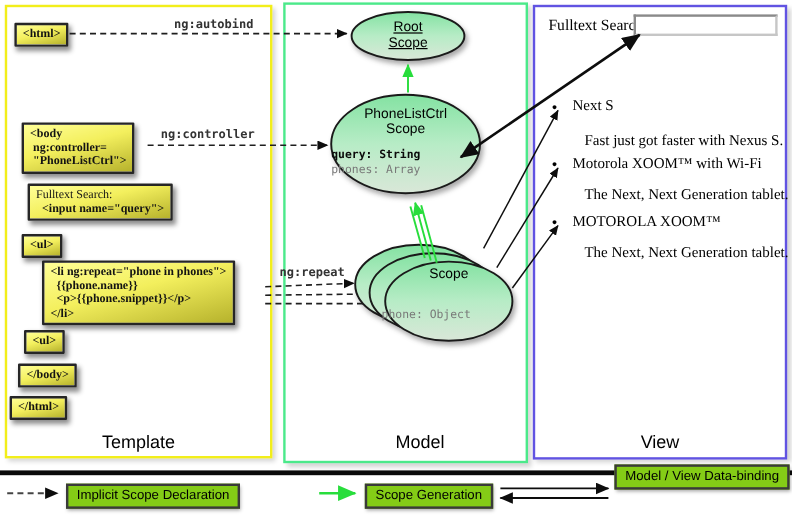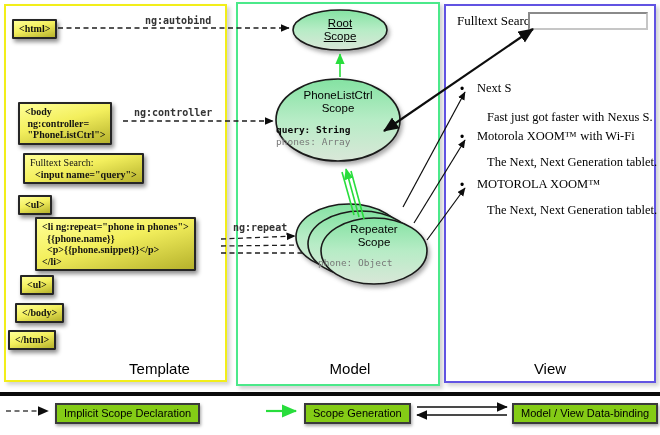--- a/index.html
+++ b/index.html
@@ -46,21 +46,21 @@
     box-shadow:1px 2px 3px rgba(0,0,0,.35);font-size:11px;color:#000;
     padding:2px 7px 3px;white-space:nowrap;}
 </style>
 </head>
 <body>
 
 <div class="col col-template"></div>
 <div class="col col-model"></div>
 <div class="col col-view"></div>
 
-<div class="col-label" style="left:4px;top:360px;width:223px;margin-left:44px;">Template</div>
+<div class="col-label" style="left:4px;top:360px;width:223px;">Template</div>
 <div class="col-label" style="left:236px;top:360px;width:228px;">Model</div>
 <div class="col-label" style="left:444px;top:360px;width:212px;">View</div>
 
 <svg class="layer" width="660" height="435" viewBox="0 0 660 435">
   <defs>
     <marker id="ab" markerWidth="8" markerHeight="7" refX="6.5" refY="3" orient="auto-start-reverse" markerUnits="strokeWidth">
       <path d="M0,0 L7,3 L0,6 Z" fill="#0d0d0d"></path>
     </marker>
     <marker id="ag" markerWidth="8" markerHeight="7" refX="6.5" refY="3" orient="auto-start-reverse" markerUnits="strokeWidth">
       <path d="M0,0 L7,3 L0,6 Z" fill="#28dd3c"></path>
@@ -131,21 +131,20 @@
   </div>
 
 <div class="scopetext" style="left:276px;top:89px;width:124px;">
     <div>PhoneListCtrl</div>
     <div>Scope</div>
   </div>
 <div class="scopeprop" style="left:276px;top:124px;width:124px;">query: String</div>
 <div class="scopeprop gray" style="left:276px;top:136px;width:124px;">phones: Array</div>
 
 <div class="scopetext" style="left:318px;top:223px;width:112px;">
-    <div>Repeater</div>
     <div>Scope</div>
   </div>
 <div class="scopeprop gray" style="left:318px;top:257px;width:112px;">phone: Object</div>
 
 <div class="vlabel serif" style="left:457px;top:13px;">Fulltext Search:</div>
 <input class="vinput" type="text" value="" style="">
 
 <span class="vbullet" style="left:460px;top:82px;">•</span>
 <div class="vtitle serif" style="left:477px;top:81px;">Next S</div>
 <div class="vdesc serif" style="left:487px;top:110px;">Fast just got faster with Nexus S.</div>
@@ -154,13 +153,13 @@
 <div class="vtitle serif" style="left:477px;top:129px;">Motorola XOOM™  with Wi-Fi</div>
 <div class="vdesc serif" style="left:487px;top:155px;">The Next, Next Generation tablet.</div>
 
 <span class="vbullet" style="left:460px;top:178px;">•</span>
 <div class="vtitle serif" style="left:477px;top:177px;">MOTOROLA XOOM™</div>
 <div class="vdesc serif" style="left:487px;top:203px;">The Next, Next Generation tablet.</div>
 
 <div class="sep"></div>
 <div class="legendbox" style="left:55px;top:403px;">Implicit Scope Declaration</div>
 <div class="legendbox" style="left:304px;top:403px;">Scope Generation</div>
-<div class="legendbox" style="left:512px;top:403px;">Model / View Data-binding</div>
+<div class="legendbox" style="left:512px;top:387px;">Model / View Data-binding</div>
 
 </body></html>

